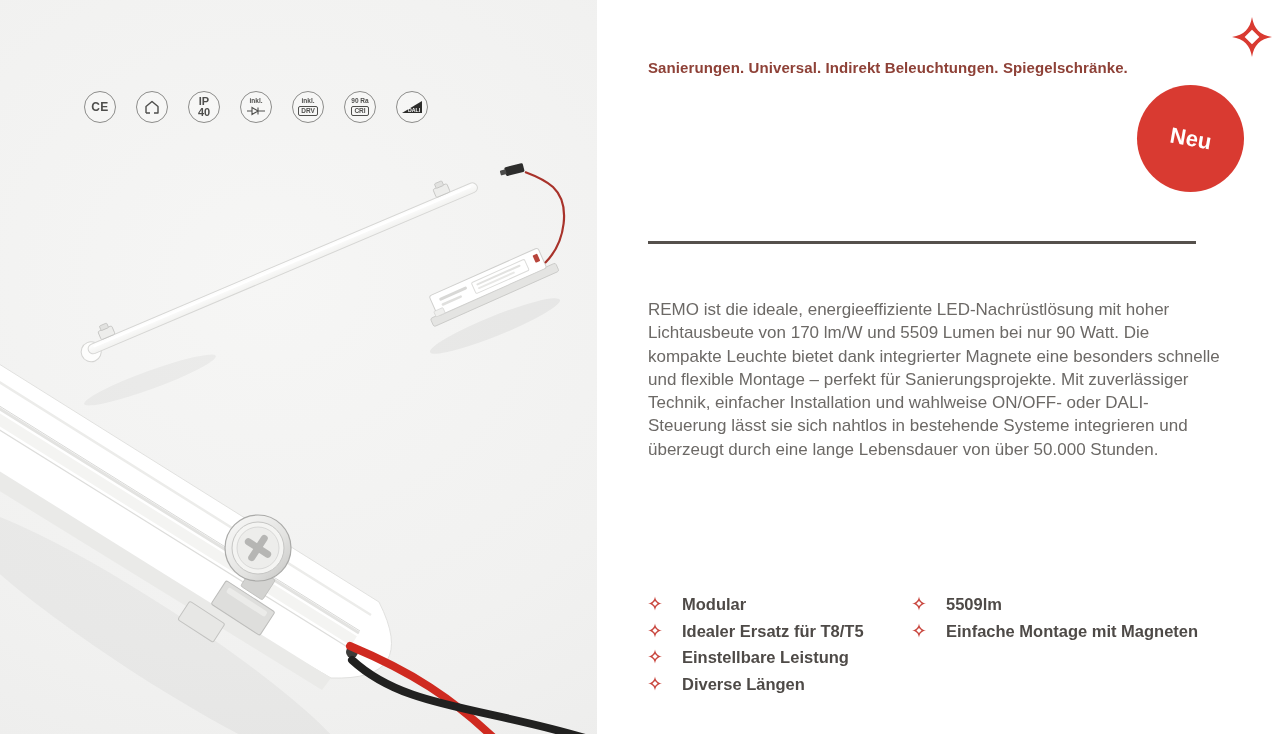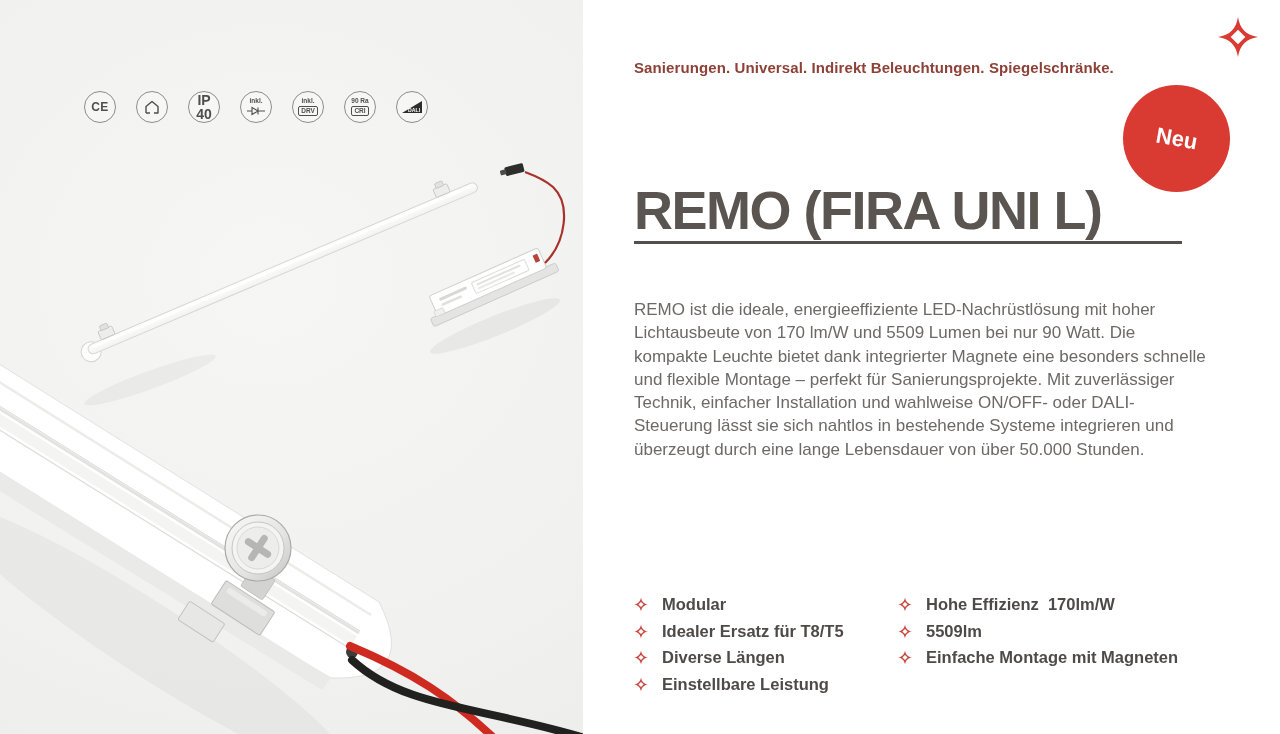--- a/index.html
+++ b/index.html
@@ -19,29 +19,29 @@
   }
   .product-art { position: absolute; left: 0; top: 0; }
 
   .badges { position: absolute; left: 84px; top: 91px; display: flex; gap: 20px; }
   .badge {
     width: 32px; height: 32px; border: 1.4px solid #8d8d8b; border-radius: 50%;
     display: flex; flex-direction: column; align-items: center; justify-content: center;
     color: #4e4e4c; line-height: 1; flex: 0 0 auto; background: rgba(255,255,255,0.25);
   }
   .badge .big { font-size: 12px; font-weight: bold; letter-spacing: 0.5px; }
-  .badge .two { font-size: 14px; font-weight: bold; }
+  .badge .two { font-size: 11px; font-weight: bold; }
   .badge .tiny { font-size: 6.5px; font-weight: bold; margin-bottom: 1px; }
   .badge .boxed {
     font-size: 6.5px; font-weight: bold; border: 1px solid #4e4e4c;
     border-radius: 2px; padding: 1px 2px; line-height: 1;
   }
 
   
-  .right-panel { position: absolute; left: 583px; top: 0; width: 683px; height: 734px; background: #ffffff; }
+  .right-panel { position: absolute; left: 597px; top: 0; width: 683px; height: 734px; background: #ffffff; }
 
   .eyebrow {
     position: absolute; left: 51px; top: 59px; width: 575px;
     font-size: 15px; font-weight: bold; color: #8e4137; letter-spacing: 0.1px;
   }
   .corner-logo { position: absolute; left: 635px; top: 14px; }
   .new-badge {
     position: absolute; left: 540px; top: 85px; width: 107px; height: 107px;
     border-radius: 50%; background: #d93a31;
     display: flex; align-items: center; justify-content: center;
@@ -58,21 +58,21 @@
     position: absolute; left: 51px; top: 241px; width: 548px; height: 3px;
     background: #55504c;
   }
   .description {
     position: absolute; left: 51px; top: 298px; width: 572px;
     font-size: 17px; line-height: 23.3px; color: #6c6966;
   }
   .features { position: absolute; top: 596px; }
   .features.col-left  { left: 51px;  width: 255px; }
   .features.col-right { left: 315px; width: 300px; }
-  .feat { display: flex; align-items: center; gap: 14px; height: 17px; margin-bottom: 9.6px; }
+  .feat { display: flex; align-items: flex-start; gap: 20px; height: 17px; margin-bottom: 9.6px; }
   .feat .label {
     font-size: 16.5px; font-weight: bold; color: #4e4a47; white-space: pre; line-height: 1;
   }
   .feat svg { flex: 0 0 auto; }
 </style>
 </head>
 <body>
 
 <div class="page">
 
@@ -204,21 +204,20 @@
 
     <svg class="corner-logo" width="40" height="46" viewBox="0 0 24 24">
       <path fill-rule="evenodd" fill="#d93a31" d="M12 0 C13.2 7.2 16.8 10.8 24 12 C16.8 13.2 13.2 16.8 12 24 C10.8 16.8 7.2 13.2 0 12 C7.2 10.8 10.8 7.2 12 0 Z
                M12 7.6 L16.4 12 L12 16.4 L7.6 12 Z"></path>
     </svg>
 
     <div class="new-badge">
       <span>Neu</span>
     </div>
 
-    <h1 class="page-title" style="margin:0;">REMO (FIRA UNI L)</h1>
     <div class="title-rule"></div>
 
     <p class="description" style="margin:0;">REMO ist die ideale, energieeffiziente LED-Nachrüstlösung mit hoher Lichtausbeute von 170 lm/W und 5509 Lumen bei nur 90 Watt. Die kompakte Leuchte bietet dank integrierter Magnete eine besonders schnelle und flexible Montage – perfekt für Sanierungsprojekte. Mit zuverlässiger Technik, einfacher Installation und wahlweise ON/OFF- oder DALI-Steuerung lässt sie sich nahtlos in bestehende Systeme integrieren und überzeugt durch eine lange Lebensdauer von über 50.000 Stunden.</p>
 
     <div class="features col-left">
 
     <div class="feat">
         <svg width="14" height="15" viewBox="0 0 24 24">
           <path fill-rule="evenodd" fill="#c9473f" d="M12 0 C13.2 7.2 16.8 10.8 24 12 C16.8 13.2 13.2 16.8 12 24 C10.8 16.8 7.2 13.2 0 12 C7.2 10.8 10.8 7.2 12 0 Z
                    M12 7.6 L16.4 12 L12 16.4 L7.6 12 Z"></path>
@@ -230,40 +229,33 @@
           <path fill-rule="evenodd" fill="#c9473f" d="M12 0 C13.2 7.2 16.8 10.8 24 12 C16.8 13.2 13.2 16.8 12 24 C10.8 16.8 7.2 13.2 0 12 C7.2 10.8 10.8 7.2 12 0 Z
                    M12 7.6 L16.4 12 L12 16.4 L7.6 12 Z"></path>
         </svg>
         <span class="label">Idealer Ersatz für T8/T5</span>
       </div>
         <div class="feat">
         <svg width="14" height="15" viewBox="0 0 24 24">
           <path fill-rule="evenodd" fill="#c9473f" d="M12 0 C13.2 7.2 16.8 10.8 24 12 C16.8 13.2 13.2 16.8 12 24 C10.8 16.8 7.2 13.2 0 12 C7.2 10.8 10.8 7.2 12 0 Z
                    M12 7.6 L16.4 12 L12 16.4 L7.6 12 Z"></path>
         </svg>
+        <span class="label">Einstellbare Leistung</span>
+      </div>
+        <div class="feat">
+        <svg width="14" height="15" viewBox="0 0 24 24">
+          <path fill-rule="evenodd" fill="#c9473f" d="M12 0 C13.2 7.2 16.8 10.8 24 12 C16.8 13.2 13.2 16.8 12 24 C10.8 16.8 7.2 13.2 0 12 C7.2 10.8 10.8 7.2 12 0 Z
+                   M12 7.6 L16.4 12 L12 16.4 L7.6 12 Z"></path>
+        </svg>
         <span class="label">Diverse Längen</span>
       </div>
-        <div class="feat">
-        <svg width="14" height="15" viewBox="0 0 24 24">
-          <path fill-rule="evenodd" fill="#c9473f" d="M12 0 C13.2 7.2 16.8 10.8 24 12 C16.8 13.2 13.2 16.8 12 24 C10.8 16.8 7.2 13.2 0 12 C7.2 10.8 10.8 7.2 12 0 Z
-                   M12 7.6 L16.4 12 L12 16.4 L7.6 12 Z"></path>
-        </svg>
-        <span class="label">Einstellbare Leistung</span>
-      </div>
       </div>
 
     <div class="features col-right">
 
-        <div class="feat">
-        <svg width="14" height="15" viewBox="0 0 24 24">
-          <path fill-rule="evenodd" fill="#c9473f" d="M12 0 C13.2 7.2 16.8 10.8 24 12 C16.8 13.2 13.2 16.8 12 24 C10.8 16.8 7.2 13.2 0 12 C7.2 10.8 10.8 7.2 12 0 Z
-                   M12 7.6 L16.4 12 L12 16.4 L7.6 12 Z"></path>
-        </svg>
-        <span class="label">Hohe Effizienz  170lm/W</span>
-      </div>
         <div class="feat">
         <svg width="14" height="15" viewBox="0 0 24 24">
           <path fill-rule="evenodd" fill="#c9473f" d="M12 0 C13.2 7.2 16.8 10.8 24 12 C16.8 13.2 13.2 16.8 12 24 C10.8 16.8 7.2 13.2 0 12 C7.2 10.8 10.8 7.2 12 0 Z
                    M12 7.6 L16.4 12 L12 16.4 L7.6 12 Z"></path>
         </svg>
         <span class="label">5509lm</span>
       </div>
         <div class="feat">
         <svg width="14" height="15" viewBox="0 0 24 24">
           <path fill-rule="evenodd" fill="#c9473f" d="M12 0 C13.2 7.2 16.8 10.8 24 12 C16.8 13.2 13.2 16.8 12 24 C10.8 16.8 7.2 13.2 0 12 C7.2 10.8 10.8 7.2 12 0 Z

